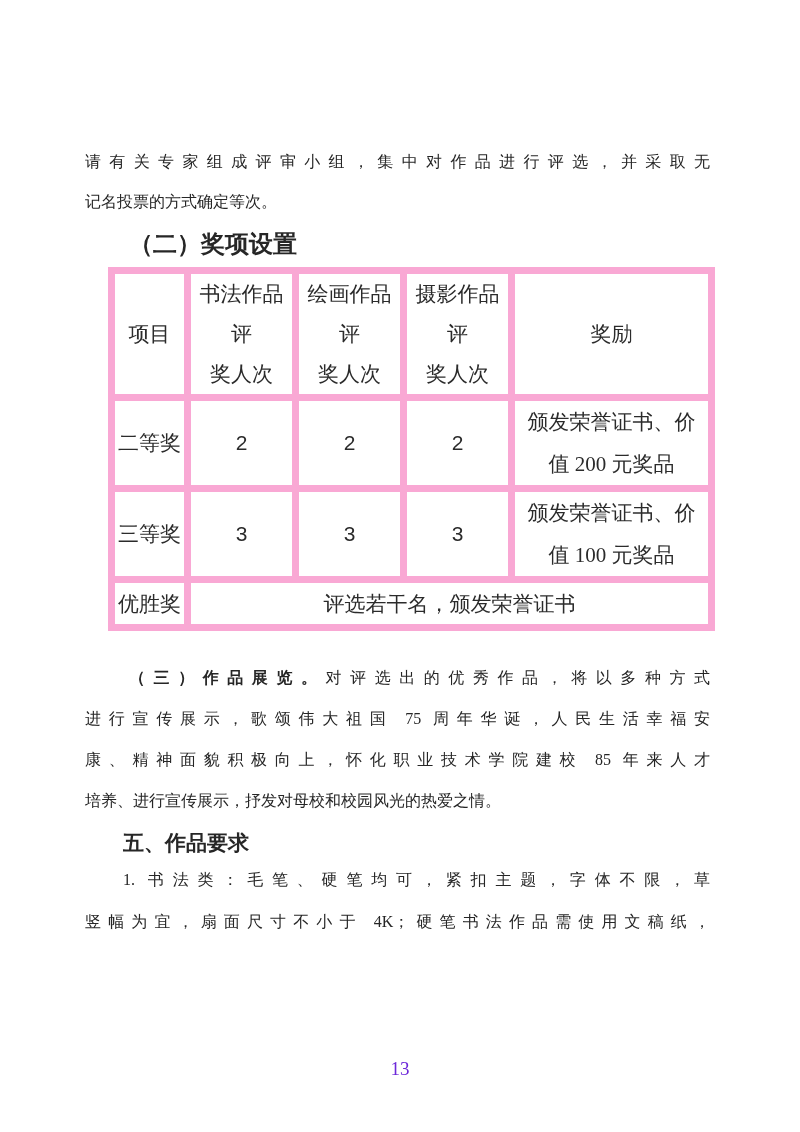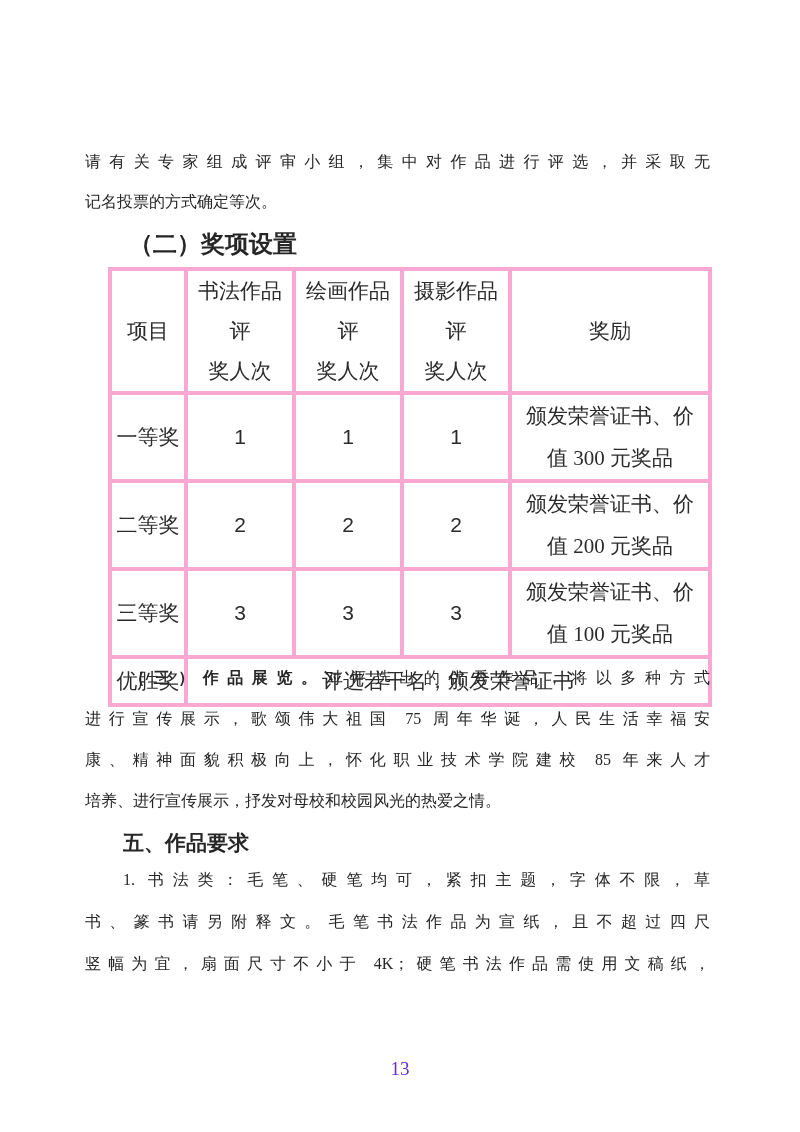--- a/index.html
+++ b/index.html
@@ -37,21 +37,21 @@
 
   .bold { font-weight:bold; }
 
   table.awards {
     position:absolute; top:267px; left:23px;
     width:600px;
     border-collapse:collapse;
     table-layout:fixed;
   }
   table.awards td, table.awards th {
-    border:4px solid #f9a8d4;
+    border:7px solid #f9a8d4;
     text-align:center;
     vertical-align:middle;
     font-weight:normal;
     font-size:21px;
     padding:0 2px;
     color:#2b2b2b;
   }
   .multiline { white-space:pre-line; line-height:42px; }
   .hdr       { white-space:pre-line; line-height:40px; }
   td.num {
@@ -94,28 +94,20 @@
           <tr class="hrow">
         <th>项目</th>
         <th class="hdr">书法作品评
 奖人次</th>
         <th class="hdr">绘画作品评
 奖人次</th>
         <th class="hdr">摄影作品评
 奖人次</th>
         <th>奖励</th>
       </tr>
-      <tr class="r85">
-        <td>一等奖</td>
-        <td class="num">1</td>
-        <td class="num">1</td>
-        <td class="num">1</td>
-        <td class="multiline">颁发荣誉证书、价
-值 300 元奖品</td>
-      </tr>
       <tr class="r86">
         <td>二等奖</td>
         <td class="num">2</td>
         <td class="num">2</td>
         <td class="num">2</td>
         <td class="multiline">颁发荣誉证书、价
 值 200 元奖品</td>
       </tr>
       <tr class="r86">
         <td>三等奖</td>
@@ -136,20 +128,19 @@
       <div class="line fill indent2"><span class="bold">（三）作品展览。</span><span>对评选出的优秀作品，将以多种方式</span></div>
       <div class="line fill">进行宣传展示，歌颂伟大祖国 75 周年华诞，人民生活幸福安</div>
       <div class="line fill">康、精神面貌积极向上，怀化职业技术学院建校 85 年来人才</div>
       <div class="line last">培养、进行宣传展示，抒发对母校和校园风光的热爱之情。</div>
     </div>
 
     <div class="block req-heading">五、作品要求</div>
 
     <div class="block para-callig">
       <div class="line fill indent1">1. 书法类：毛笔、硬笔均可，紧扣主题，字体不限，草</div>
-      <div class="line fill">书、篆书请另附释文。毛笔书法作品为宣纸，且不超过四尺</div>
       <div class="line fill">竖幅为宜，扇面尺寸不小于 4K；硬笔书法作品需使用文稿纸，</div>
     </div>
 
   </div>
 
   <div class="page-number">13</div>
 </div>
 
 </body></html>

